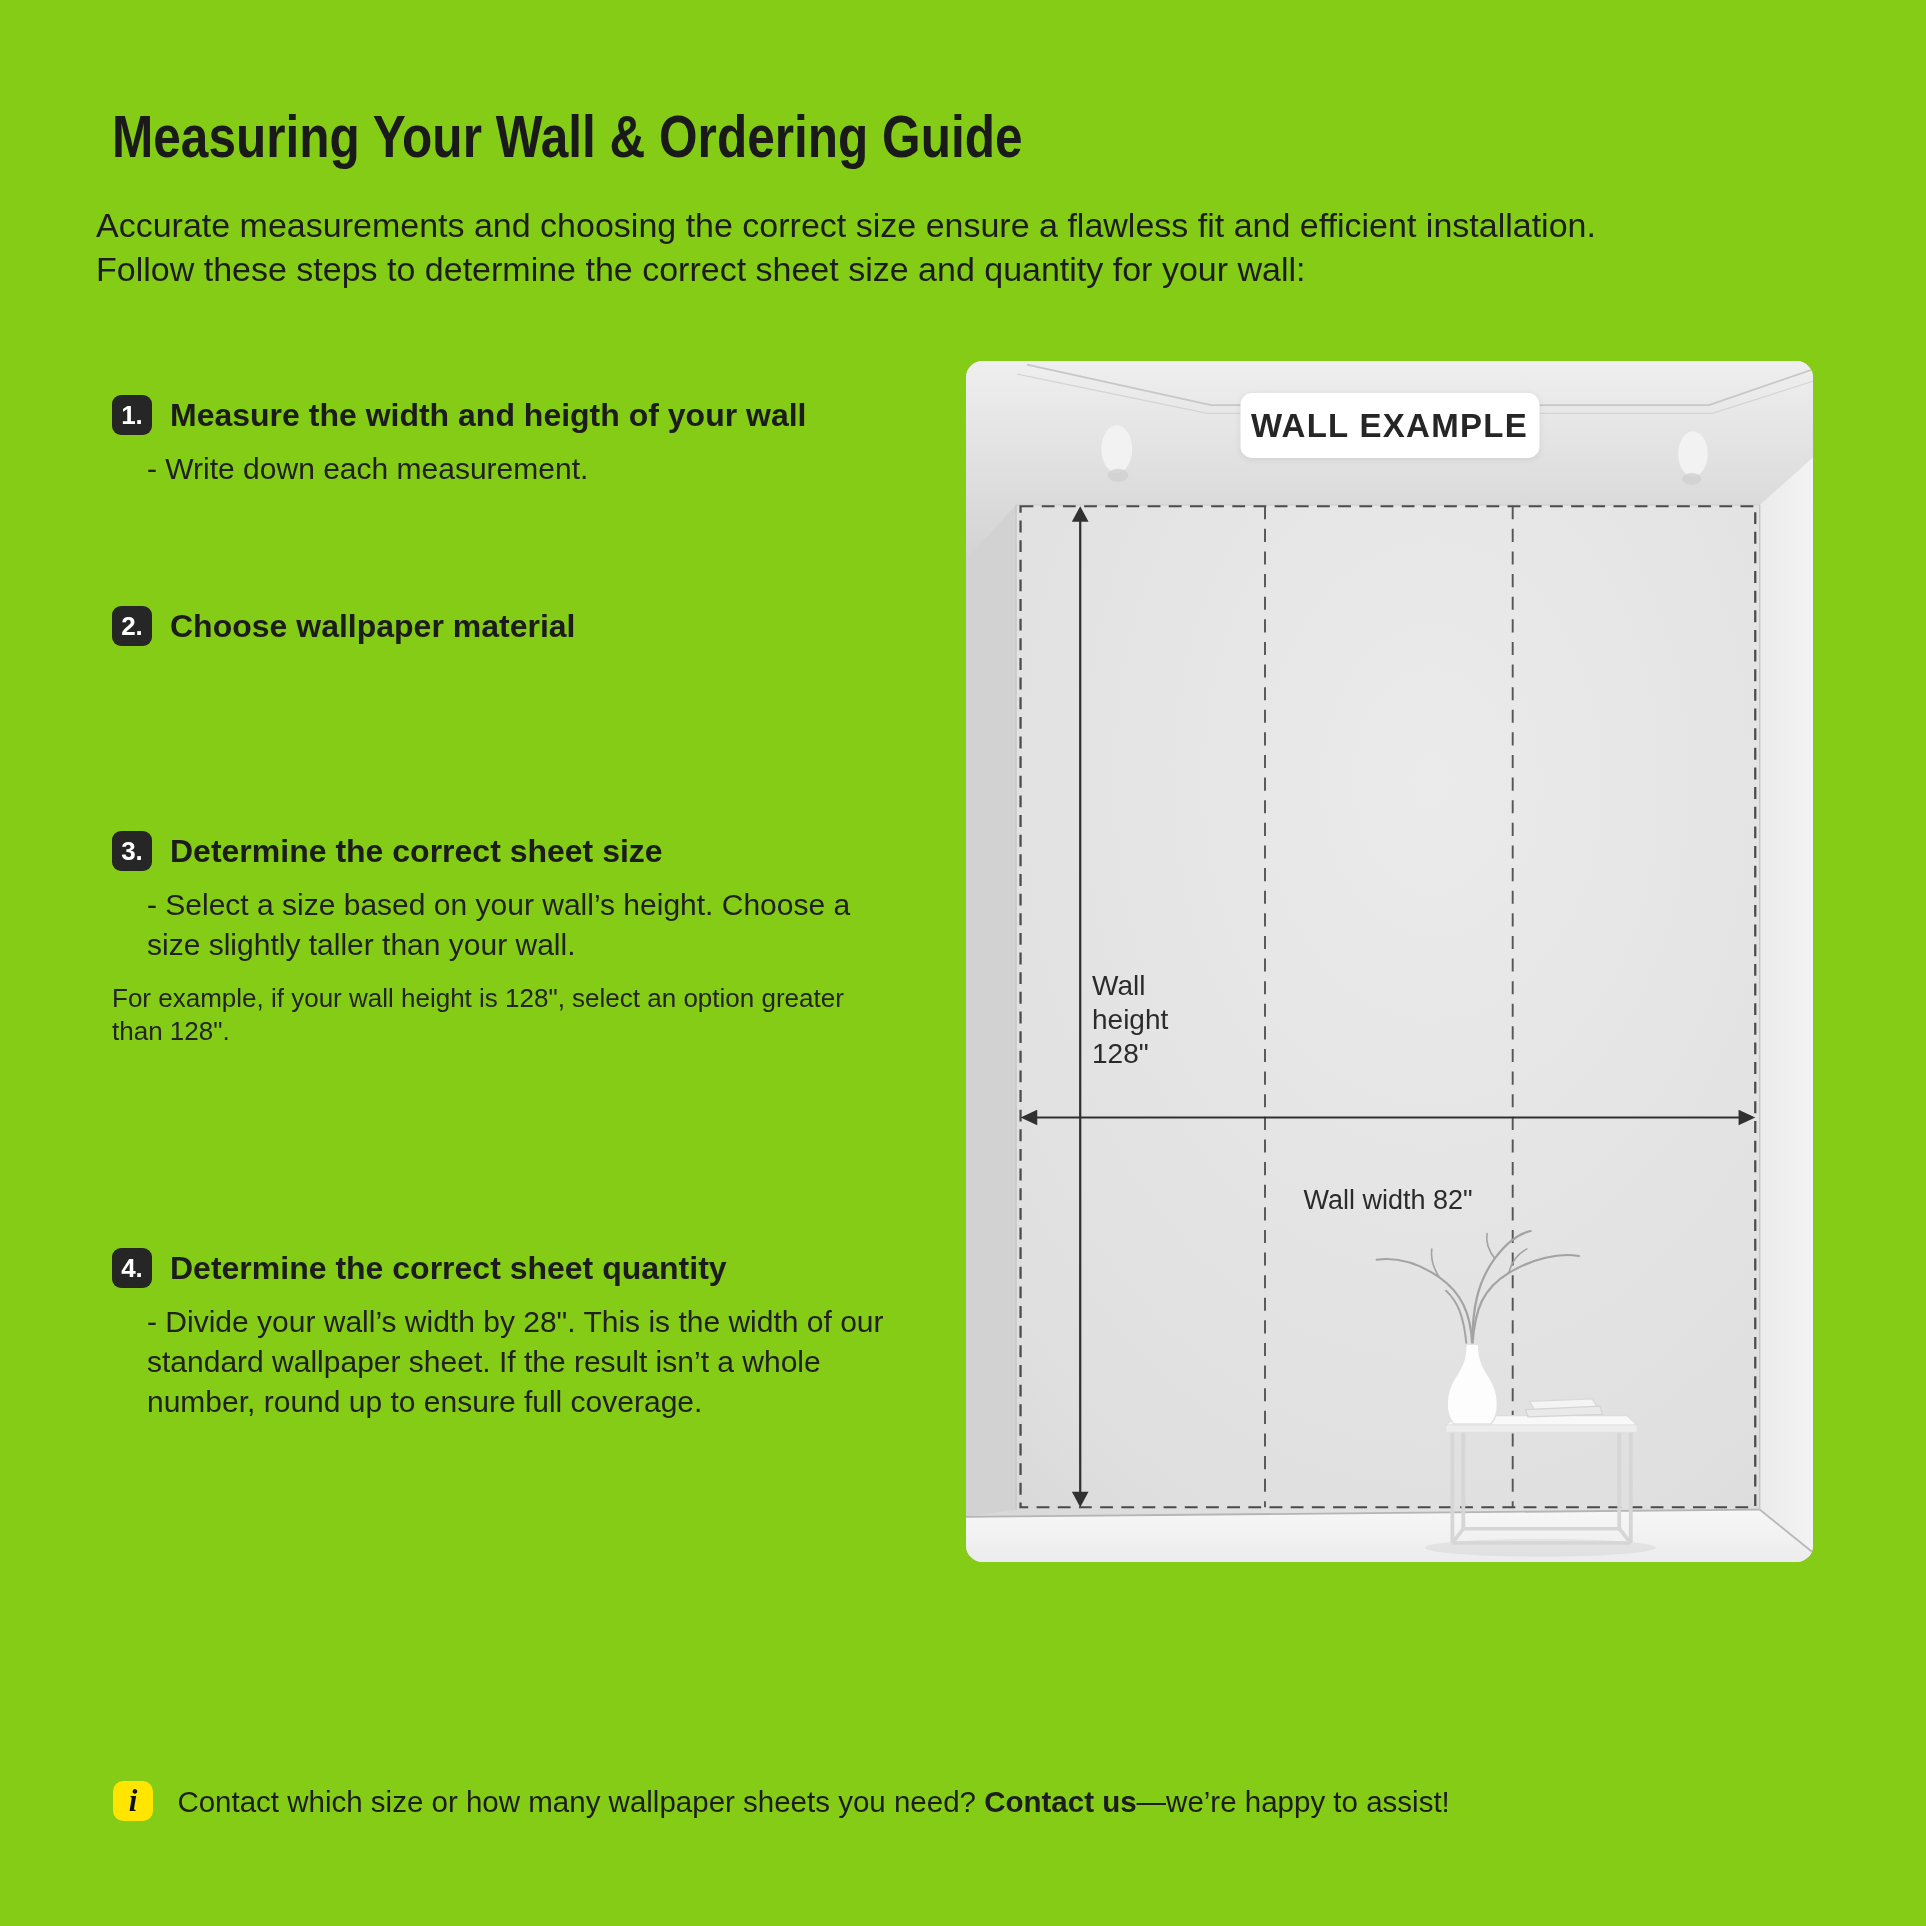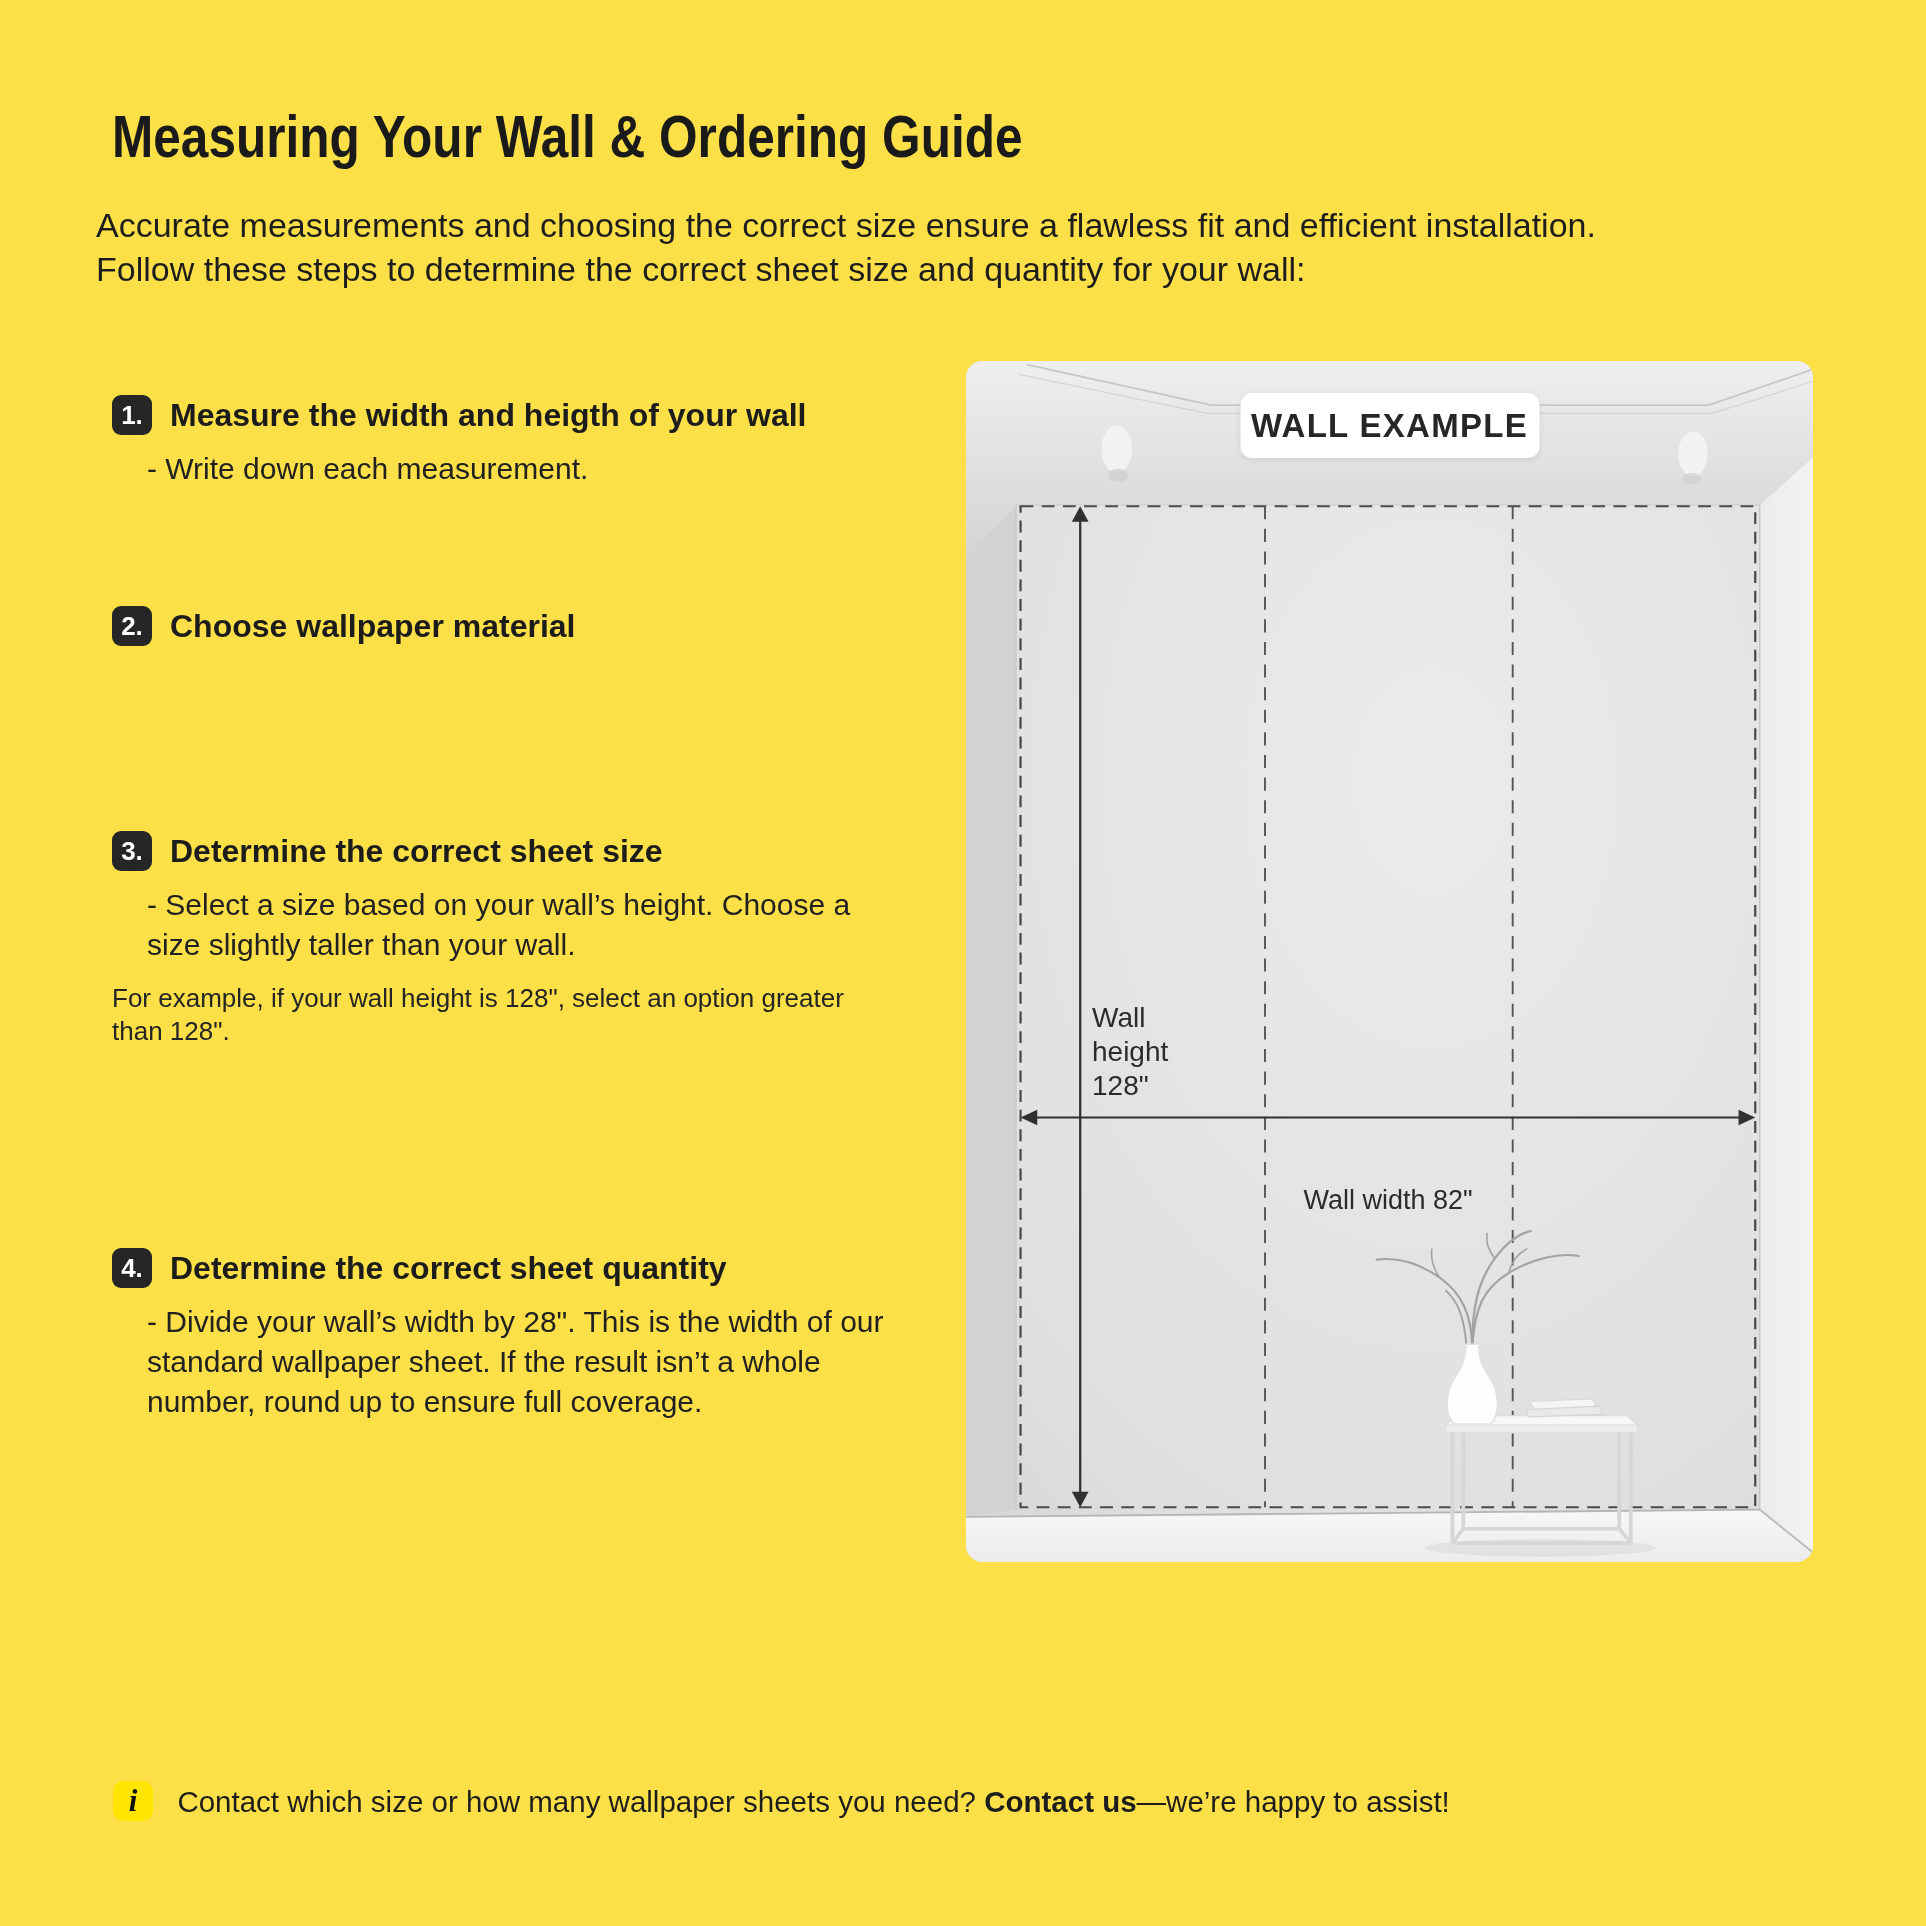--- a/index.html
+++ b/index.html
@@ -1,17 +1,17 @@
 <!DOCTYPE html>
 <html style="font-size:10.3px"><head>
 <meta charset="utf-8">
 <style>
   html,body{margin:0;padding:0;background:#ffffff;}
   .page{
-    position:relative;width:1926px;height:1926px;background:#fde047;
+    position:relative;width:1926px;height:1926px;background:#84cc16;
     font-family:"Liberation Sans",sans-serif;color:#1f1f1f;overflow:hidden;
   }
   .page-title{
     position:absolute;left:112px;top:103px;
     font-size:59px;font-weight:bold;color:#1a1a1a;white-space:nowrap;
     transform:scaleX(.84);transform-origin:left top;letter-spacing:0;
   }
   .intro{position:absolute;left:96px;top:203px;font-size:34px;font-weight:normal;
     line-height:44px;color:#1d1d1d;white-space:nowrap;}
   .step{position:absolute;left:112px;}
@@ -35,21 +35,21 @@
   }
   .photo svg{position:absolute;left:0;top:0;width:100%;height:100%;display:block;}
   .wall-badge{
     position:absolute;left:50%;top:32px;transform:translateX(-50%);
     width:299px;height:65px;background:#ffffff;border-radius:11.6px;
     display:flex;align-items:center;justify-content:center;
     font-size:33px;font-weight:bold;letter-spacing:1.3px;color:#262626;
     box-shadow:0 1.9px 6.4px rgba(0,0,0,.07);
   }
   .height-label{
-    position:absolute;left:126px;top:640px;font-size:28px;line-height:34px;
+    position:absolute;left:126px;top:608px;font-size:28px;line-height:34px;
     white-space:pre-line;color:#2b2b2b;
   }
   .width-label{
     position:absolute;left:422px;top:824px;transform:translateX(-50%);
     font-size:27px;color:#2b2b2b;white-space:nowrap;
   }
 
   
   .footer{position:absolute;left:113px;top:1781px;display:flex;align-items:flex-start;gap:24.4px;}
   .info-icon{

